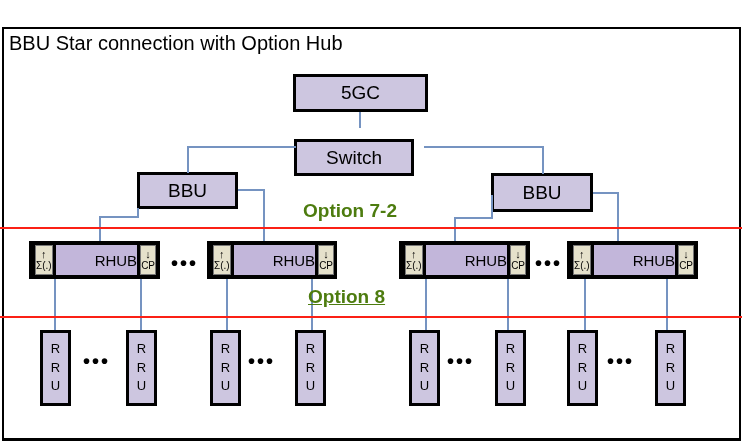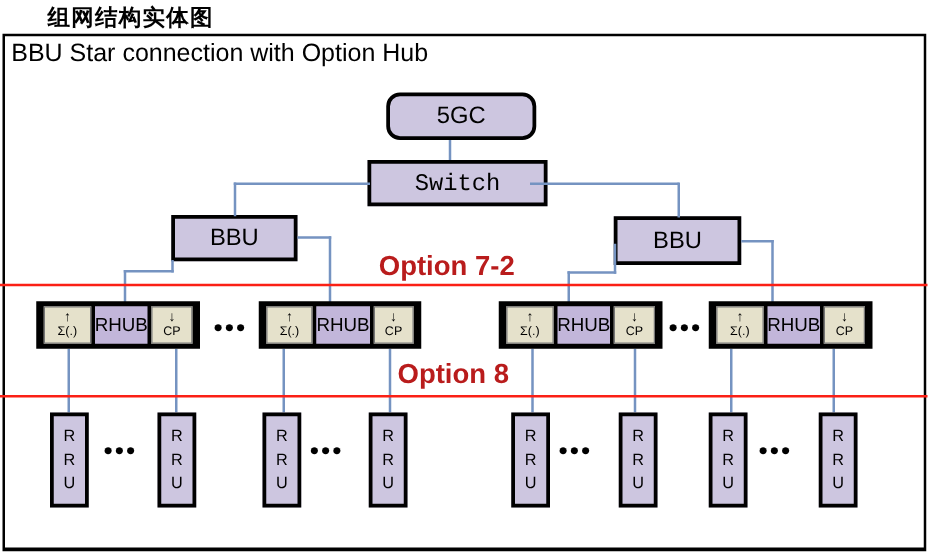--- a/index.html
+++ b/index.html
@@ -10,48 +10,47 @@
   .hdr-label{position:absolute;left:38px;top:2px;font-size:18px;font-weight:bold;letter-spacing:1px;}
   .outer-frame{position:absolute;left:2px;top:27px;width:735px;height:409px;
     border:2px solid #000;border-bottom-width:3px;}
   .diagram-title{position:absolute;left:9px;top:32px;font-size:20px;}
   .node{position:absolute;background:#cdc6e0;border:3px solid #000;box-sizing:border-box;
     display:flex;align-items:center;justify-content:center;font-size:19px;}
   .vline,.hline{position:absolute;background:#7593c1;}
   .vline{width:1.6px;}
   .hline{height:1.6px;}
   .redline{position:absolute;left:0;width:742px;height:1.5px;background:#fb2015;}
-  .opt-label{position:absolute;color:#b91c1c;font-weight:bold;font-size:22px;}
+  .opt-label{position:absolute;color:#4d7c0f;font-weight:bold;font-size:19px;}
   .module{position:absolute;top:241px;height:38px;background:#000;box-sizing:border-box;
     display:flex;align-items:stretch;gap:3px;padding:4px 6px;}
   .cell{background:#e5e1cb;border:1px solid #777;box-sizing:border-box;
     display:flex;flex-direction:column;align-items:center;justify-content:center;line-height:1;}
   .cell-up{width:38px;}
   .cell-dn{width:33px;}
   .cell .arrow{font-size:11px;}
   .cell .lbl{font-size:10px;margin-top:1px;}
-  .cell-rhub{background:#c2b6da;border:none;flex:1;display:flex;align-items:center;justify-content:center;font-size:15px;}
+  .cell-rhub{background:#c2b6da;border:none;flex:1;display:flex;align-items:center;justify-content:center;font-size:15px;padding-left:39px;}
   .rru{position:absolute;top:330px;width:31px;height:76px;background:#cdc6e0;border:3px solid #000;
     box-sizing:border-box;display:flex;flex-direction:column;align-items:center;justify-content:center;
     font-size:13px;line-height:1.45;}
   .dots{position:absolute;font-size:20px;font-weight:bold;letter-spacing:2px;line-height:1;}
   .footnote{position:absolute;left:16px;top:409px;font-size:18px;color:#fb0f07;
     font-family:"Liberation Serif",serif;white-space:nowrap;}
 </style>
 </head>
 <body>
 
 <div id="canvas">
 
-  <div class="hdr-label">组网结构实体图</div>
   <div class="outer-frame"></div>
   <div class="diagram-title">BBU Star connection with Option Hub</div>
 
-  <div class="node" style="left:309px;top:74px;width:120px;height:38px;border-radius:11px;">5GC</div>
-  <div class="node" style="left:294px;top:128px;width:144px;height:37px;font-family:Liberation Mono, monospace;">Switch</div>
+  <div class="node" style="left:293px;top:74px;width:135px;height:38px;">5GC</div>
+  <div class="node" style="left:294px;top:139px;width:120px;height:37px;">Switch</div>
   <div class="node" style="left:137px;top:172px;width:101px;height:37px;">BBU</div>
   <div class="node" style="left:491px;top:173px;width:102px;height:39px;">BBU</div>
 
   <div class="vline" style="left:359px;top:112px;height:16px;"></div>
   <div class="hline" style="left:187px;top:146px;width:109px;"></div>
   <div class="vline" style="left:187px;top:146px;height:27px;"></div>
   <div class="hline" style="left:424px;top:146px;width:119px;"></div>
   <div class="vline" style="left:542px;top:146px;height:28px;"></div>
   <div class="vline" style="left:137px;top:208px;height:10px;"></div>
   <div class="hline" style="left:99px;top:216px;width:40px;"></div>
@@ -69,21 +68,21 @@
   <div class="vline" style="left:226px;top:279px;height:51px;"></div>
   <div class="vline" style="left:311px;top:279px;height:51px;"></div>
   <div class="vline" style="left:425px;top:279px;height:51px;"></div>
   <div class="vline" style="left:507px;top:279px;height:51px;"></div>
   <div class="vline" style="left:584px;top:279px;height:51px;"></div>
   <div class="vline" style="left:666px;top:279px;height:51px;"></div>
 
   <div class="redline" style="top:227px;"></div>
   <div class="redline" style="top:316px;"></div>
   <div class="opt-label" style="left:303px;top:200px;">Option 7-2</div>
-  <div class="opt-label" style="left:318px;top:286px;">Option 8</div>
+  <div class="opt-label" style="left:308px;top:286px;text-decoration:underline;">Option 8</div>
 
   <div class="module" style="left:29px;width:131px;">
     <div class="cell cell-up">
       <span class="arrow">↑</span>
       <span class="lbl">Σ(.)</span>
     </div>
     <div class="cell-rhub">RHUB</div>
     <div class="cell cell-dn">
       <span class="arrow">↓</span>
       <span class="lbl">CP</span>

